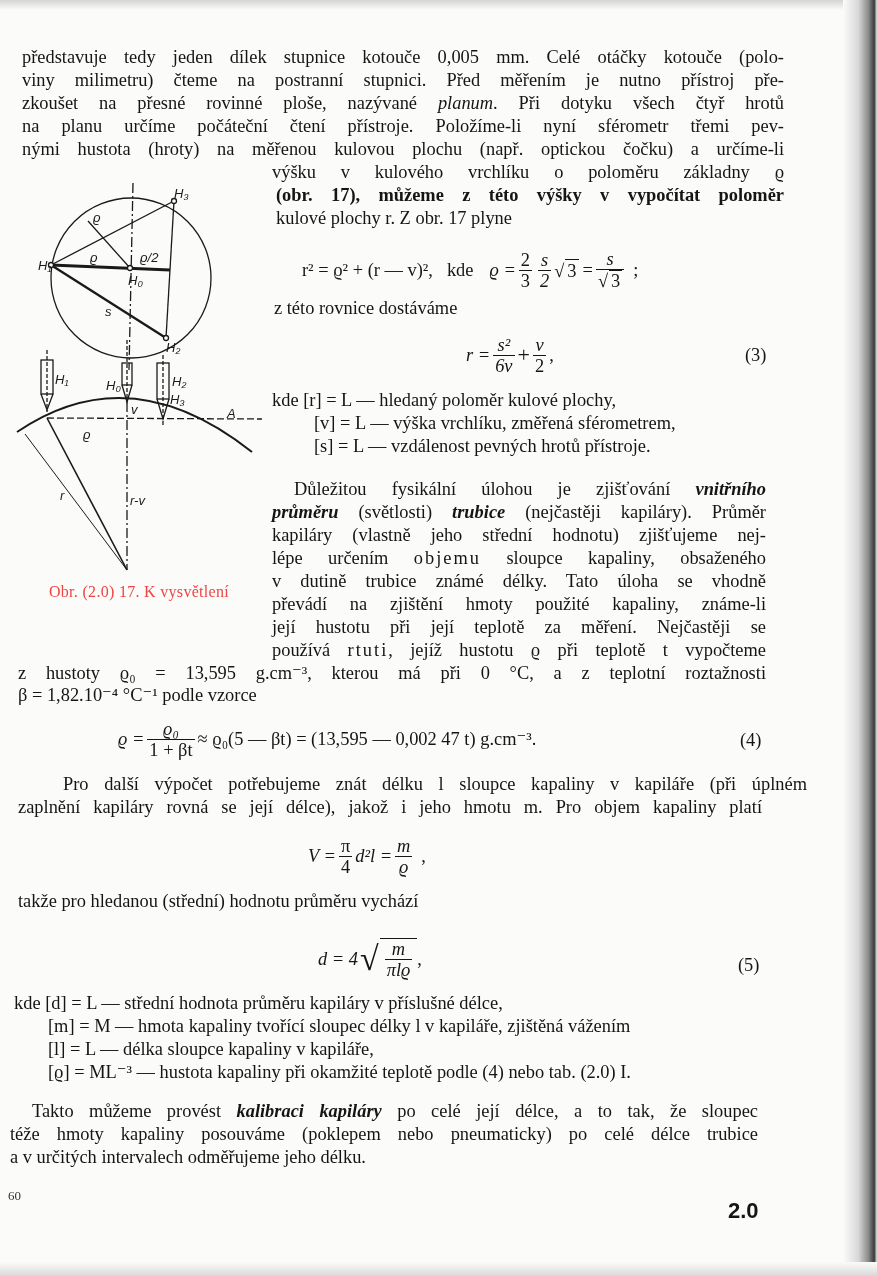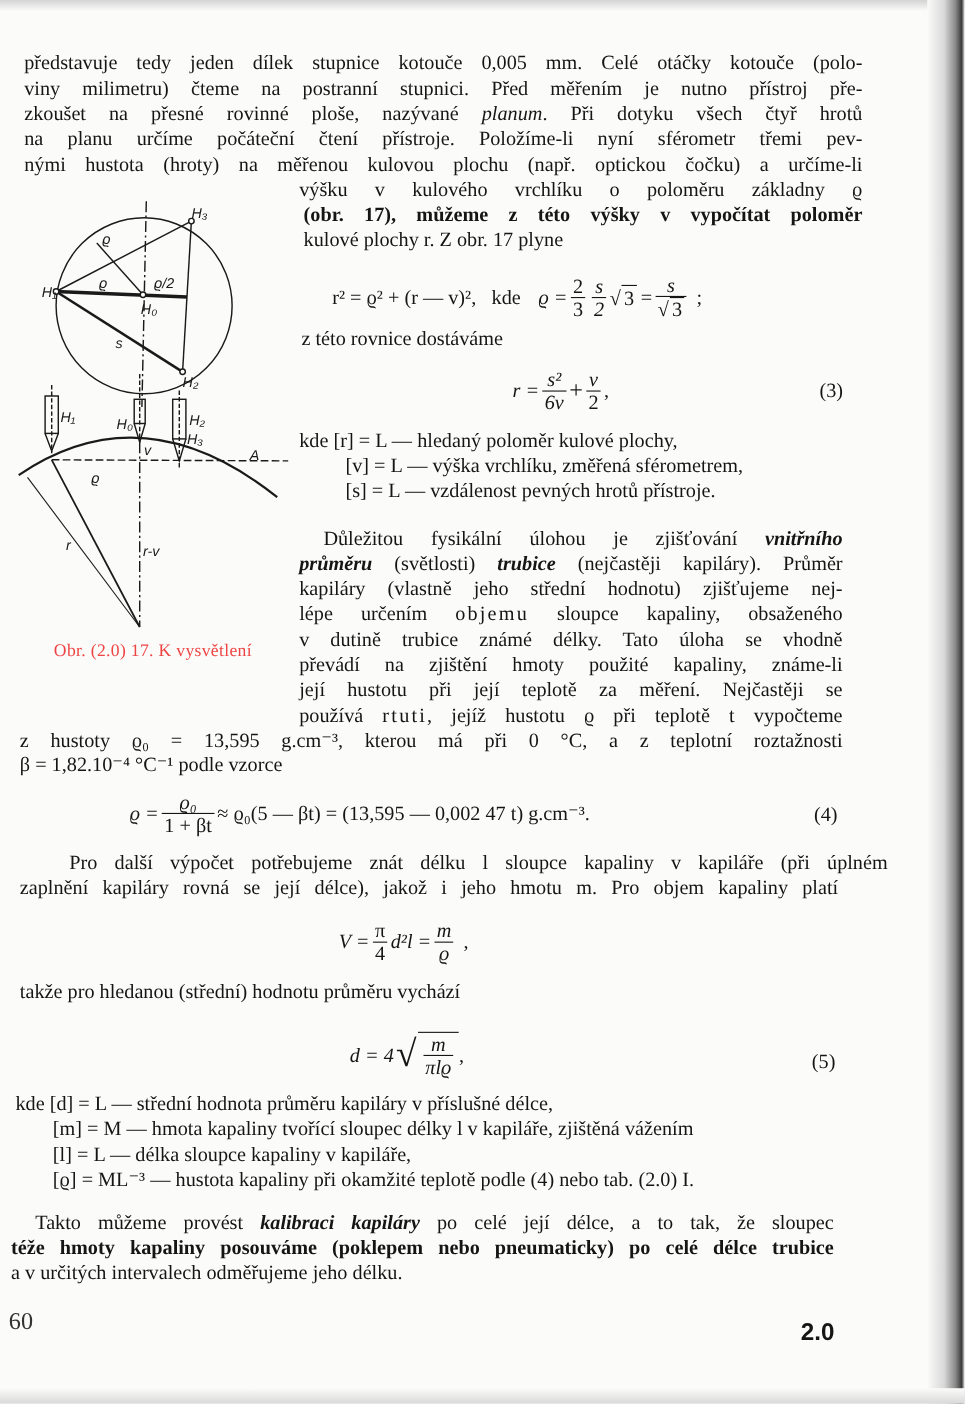--- a/index.html
+++ b/index.html
@@ -19,21 +19,21 @@
   .just { text-align:justify; text-align-last:justify; white-space:normal; }
   .it { font-style:italic; }
   .b { font-weight:bold; }
   .sp { letter-spacing:2px; }
   .frac { display:inline-block; vertical-align:middle; text-align:center; margin:0 3px; }
   .frac > span { display:block; line-height:20px; padding:0 2px; }
   .frac > span.num { border-bottom:1.4px solid #151515; }
   .sqrt { display:inline-block; border-top:1.4px solid #151515; padding:0 2px; margin-left:1px; }
   .eqnum { position:absolute; font-size:18.4px; }
   .caption { position:absolute; font-size:16px; line-height:18px; text-align:center; color:#ef4444; letter-spacing:0.3px; }
-  .pagenum { position:absolute; font-size:22px; color:#333; }
+  .pagenum { position:absolute; font-size:13px; color:#333; }
   .section { position:absolute; font-family:"Liberation Sans","DejaVu Sans",sans-serif; font-weight:bold; font-size:22px; }
   svg text { font-family:"Liberation Sans","DejaVu Sans",sans-serif; font-style:italic; }
 </style>
 </head>
 <body>
 
 <div class="topshade"></div>
 <div class="spine"></div>
 <div class="botshade"></div>
 
@@ -203,18 +203,18 @@
 
 <div>
   <div class="line" style="left:14px;top:992px;"><span>kde </span><span>[d]</span><span> = L — střední hodnota průměru kapiláry v příslušné délce,</span></div>
   <div class="line" style="left:48px;top:1015px;"><span>[m]</span><span> = M — hmota kapaliny tvořící sloupec délky l v kapiláře, zjištěná vážením</span></div>
   <div class="line" style="left:48px;top:1038px;"><span>[l]</span><span> = L — délka sloupce kapaliny v kapiláře,</span></div>
   <div class="line" style="left:48px;top:1061px;"><span>[ϱ]</span><span> = ML⁻³ — hustota kapaliny při okamžité teplotě podle (4) nebo tab. (2.0) I.</span></div>
 </div>
 
 <div>
   <div class="line just" style="left:32px;top:1100px;width:726px;"><span>Takto můžeme provést </span><span class="it b">kalibraci kapiláry</span><span> po celé její délce, a to tak, že sloupec</span></div>
-  <div class="line just" style="left:10px;top:1123px;width:748px;font-weight:bold;">téže hmoty kapaliny posouváme (poklepem nebo pneumaticky) po celé délce trubice</div>
+  <div class="line just" style="left:10px;top:1123px;width:748px;">téže hmoty kapaliny posouváme (poklepem nebo pneumaticky) po celé délce trubice</div>
   <div class="line" style="left:10px;top:1146px;">a v určitých intervalech odměřujeme jeho délku.</div>
 </div>
 
 <div class="pagenum" style="left:8px;top:1188px;">60</div>
 <div class="section" style="left:728px;top:1198px;">2.0</div>
 
 </body></html>

